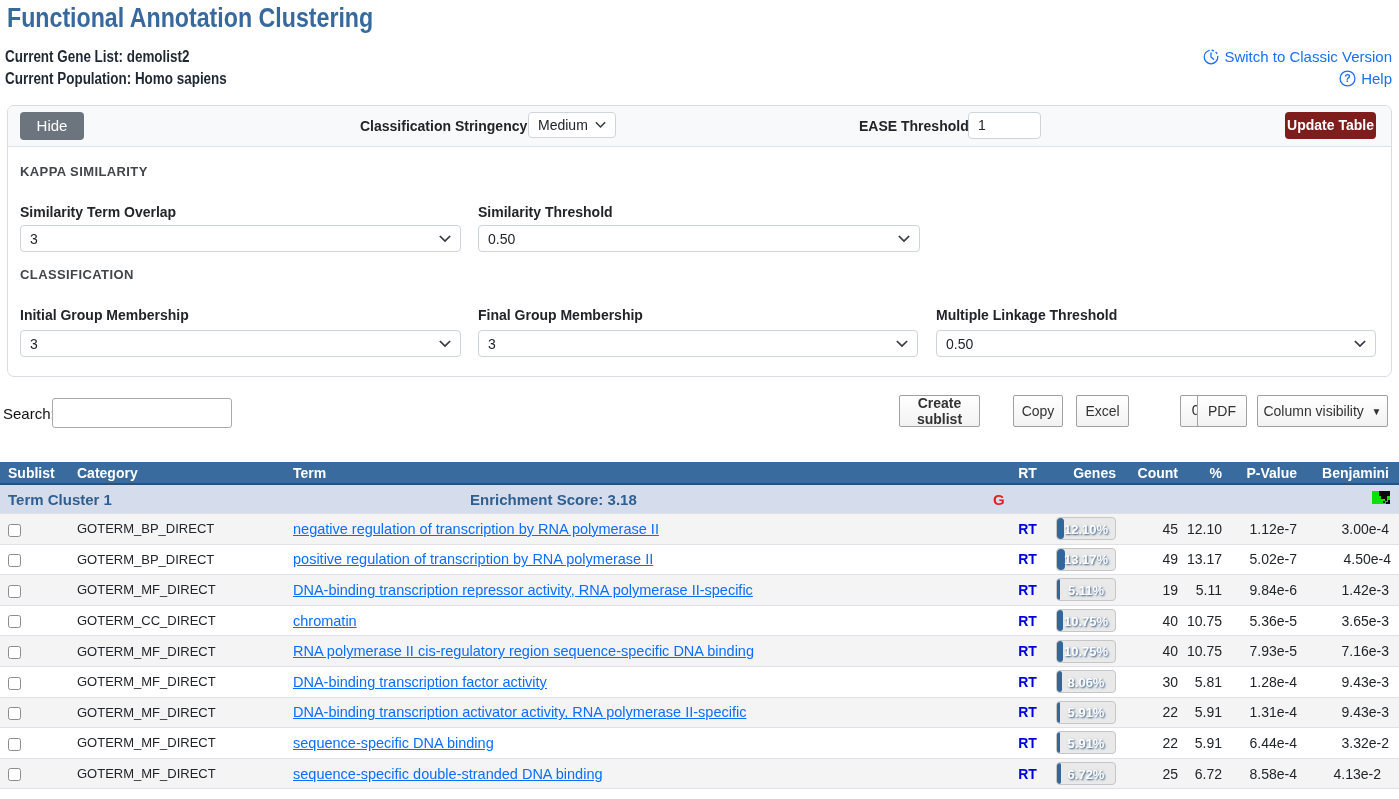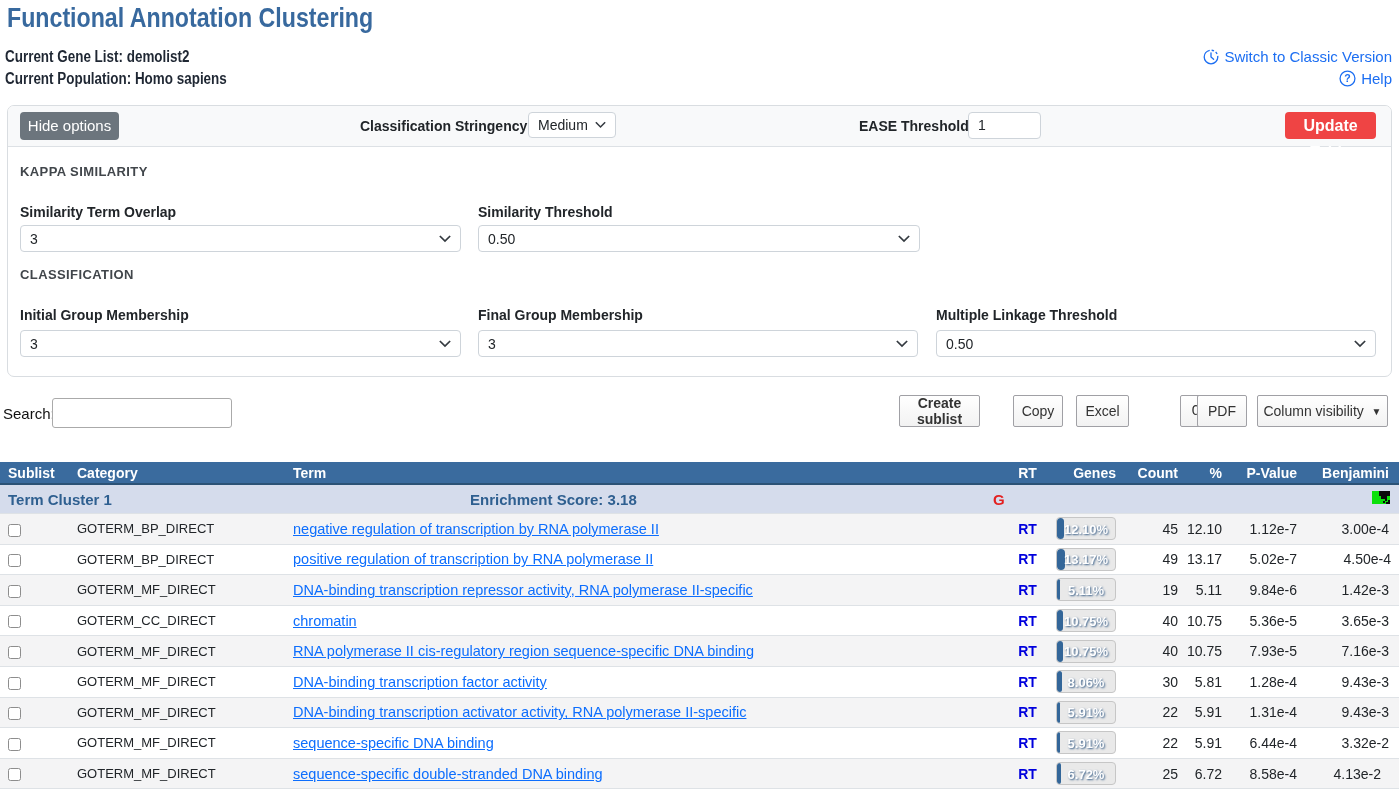--- a/index.html
+++ b/index.html
@@ -10,25 +10,25 @@
 
 h1.title { position:absolute; left:7px; top:2px; font-size:28px; font-weight:bold; color:#38699e; transform:scaleX(0.828); transform-origin:0 0; white-space:nowrap; }
 .subline { position:absolute; left:5px; font-size:16px; font-weight:bold; color:#1f2733; transform:scaleX(0.84); transform-origin:0 0; white-space:nowrap; }
 .toplink { position:absolute; font-size:15px; color:#1c6ef2; text-decoration:none; display:flex; align-items:center; gap:5px; }
 
 
 .panel { position:absolute; left:7px; top:105px; width:1385px; height:272px;
   border:1px solid #d9dde1; border-radius:7px; background:#fff; }
 .panel-head { position:absolute; left:0; top:0; width:100%; height:41px;
   background:#f8f9fa; border-bottom:1px solid #dde1e5; border-radius:6px 6px 0 0; }
-.btn-hide { position:absolute; left:12px; top:6px; width:99px; height:28px;
+.btn-hide { position:absolute; left:12px; top:6px; width:64px; height:28px;
   background:#6c757d; color:#fff; border:none; border-radius:4px; font-size:15px;
   font-family:inherit; text-align:center; line-height:28px; }
 .btn-update { position:absolute; right:15px; top:6px; width:91px; height:27px;
-  background:#ef4444; color:#fff; border:none; border-radius:4px; font-size:16px; font-weight:bold;
+  background:#7f1d1d; color:#fff; border:none; border-radius:4px; font-size:14px; font-weight:bold;
   font-family:inherit; text-align:center; line-height:27px; }
 .lbl { font-weight:bold; color:#212529; font-size:14px; }
 .sel { position:absolute; border:1px solid #ced4da; border-radius:4px; background:#fff;
   font-size:14px; color:#212529; }
 .sel .val { position:absolute; left:9px; top:50%; transform:translateY(-50%); }
 .sel svg { position:absolute; right:9px; top:50%; transform:translateY(-50%); }
 .inp { position:absolute; border:1px solid #ced4da; border-radius:4px; background:#fff;
   font-size:14px; color:#212529; }
 .sect { position:absolute; left:12px; font-size:13px; font-weight:bold; color:#41464b; letter-spacing:0.4px; }
 .flabel { position:absolute; font-size:14px; font-weight:bold; color:#212529; }

